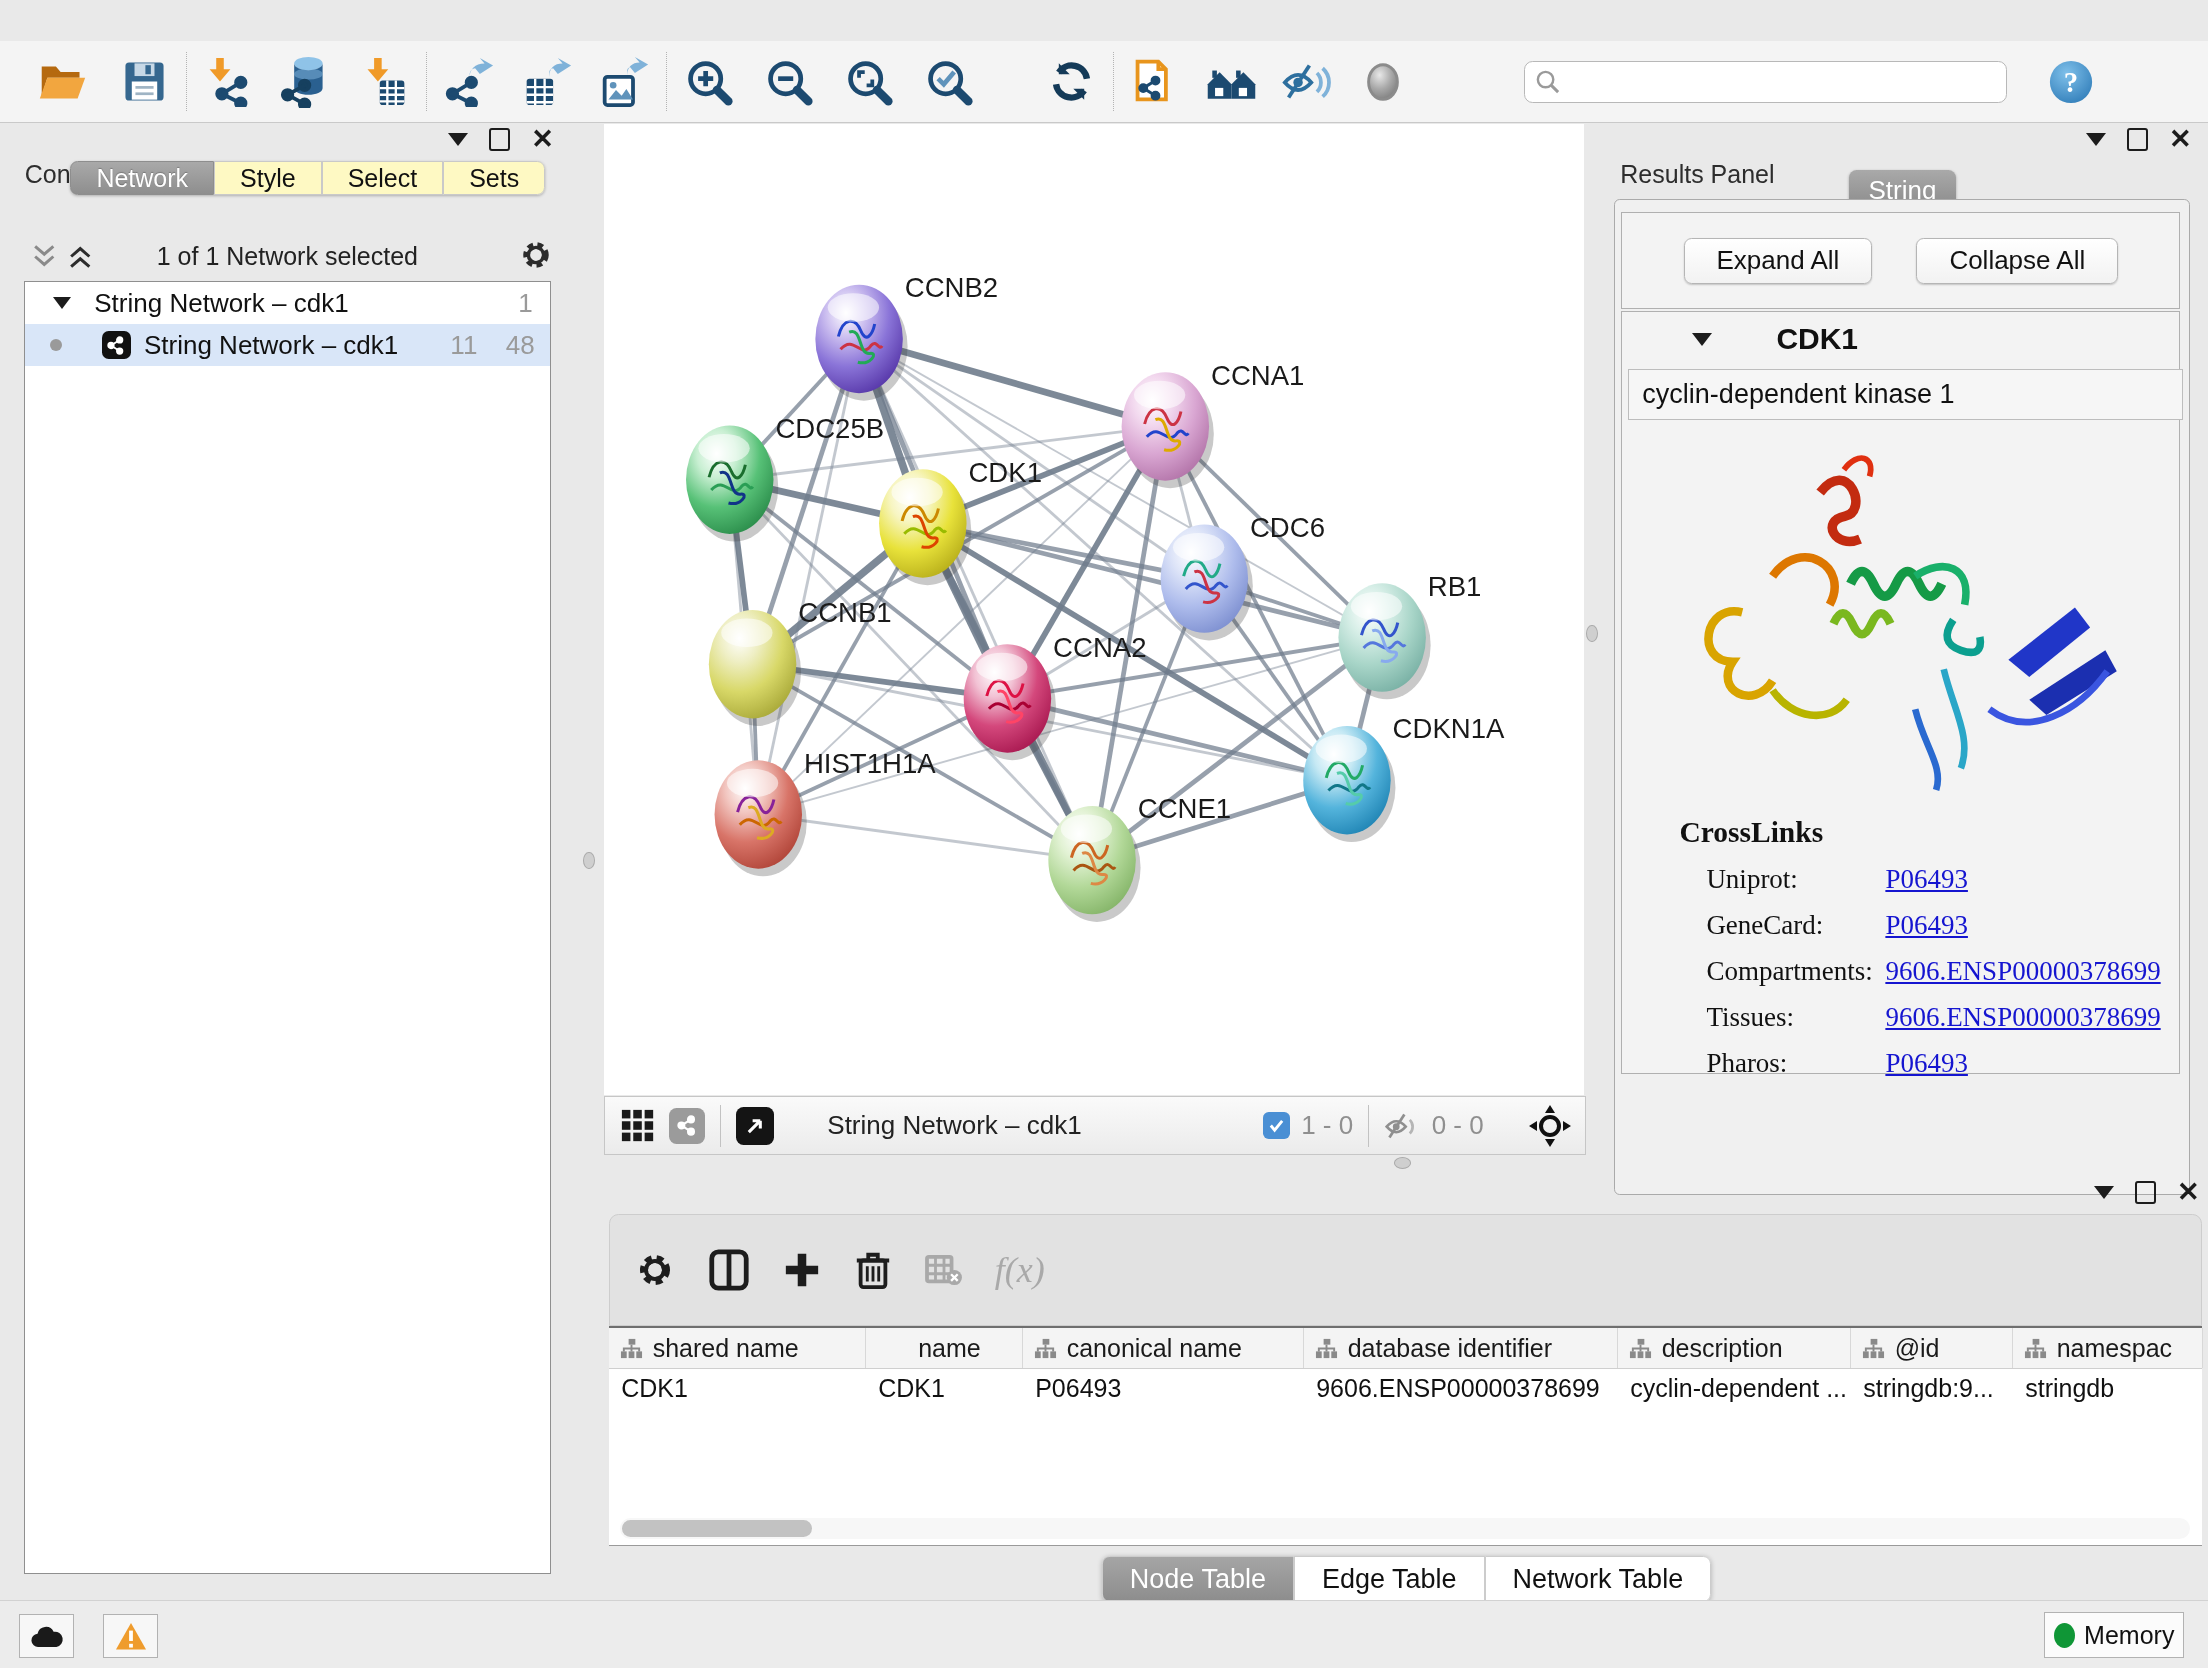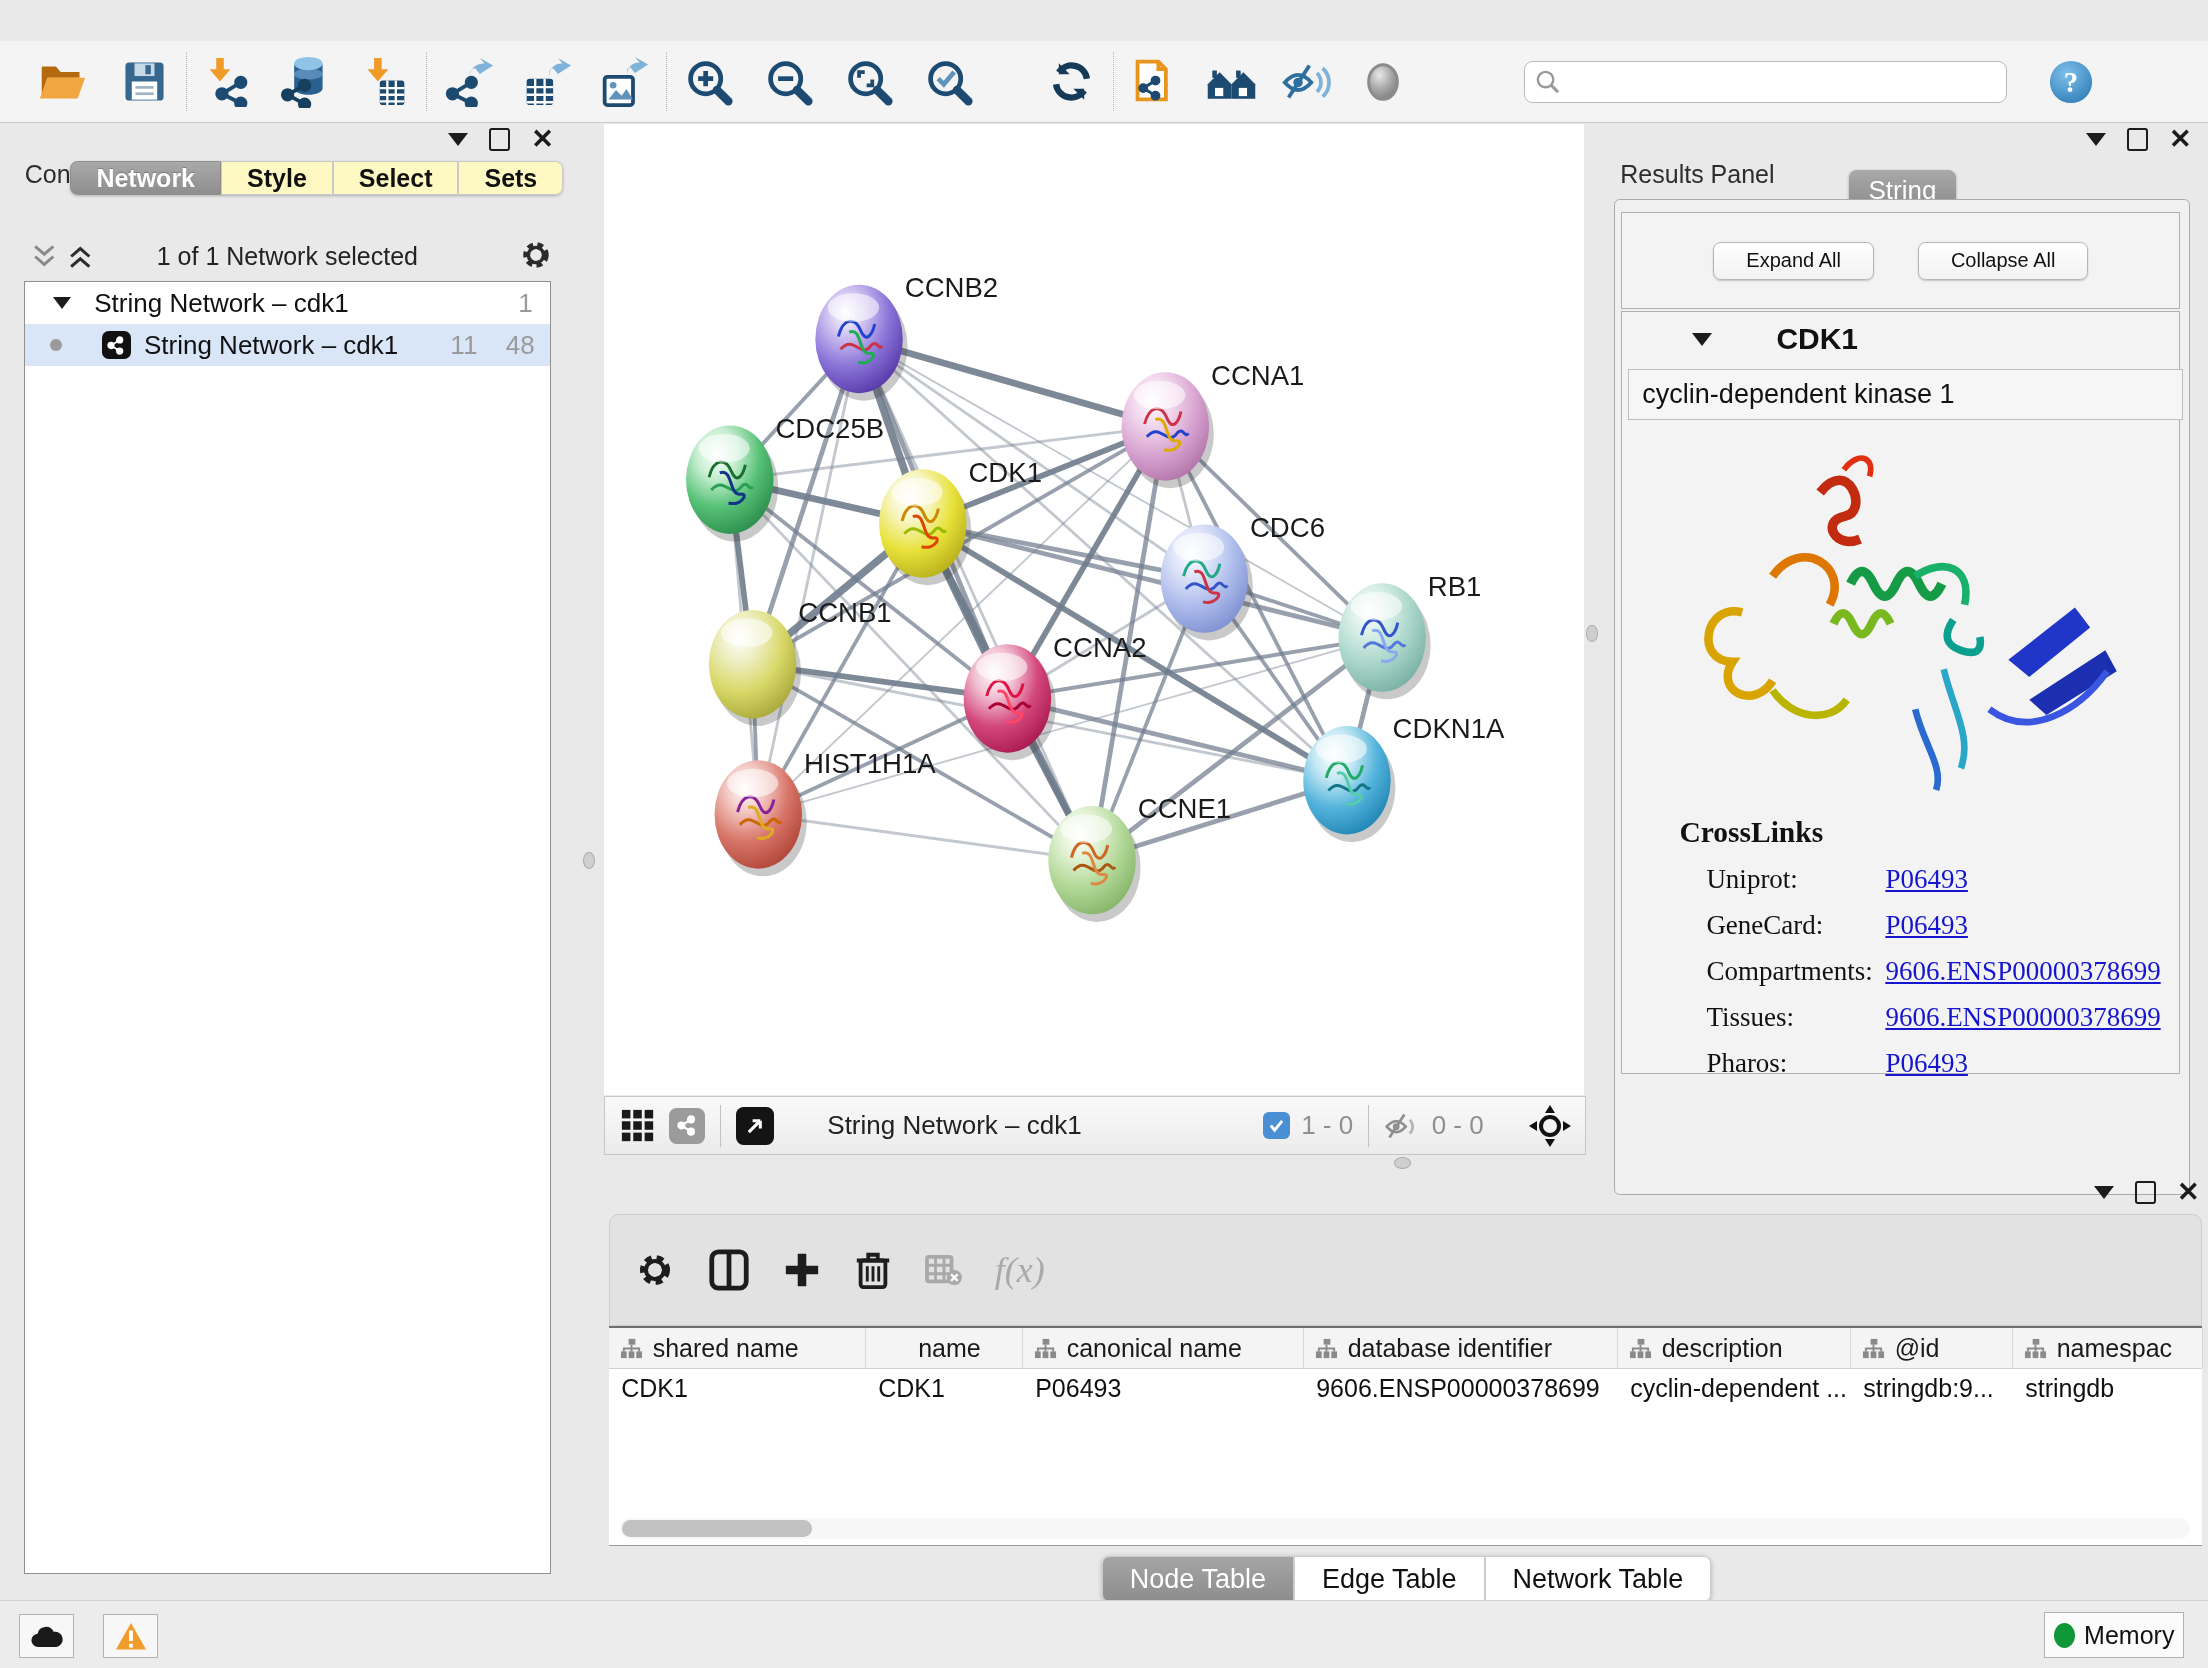--- a/index.html
+++ b/index.html
@@ -23,21 +23,21 @@
   
   .pheader{position:absolute;top:0;left:0;right:0;height:32px;}
   .ptitle{position:absolute;left:13.3px;top:1.9px;font-size:25px;color:#2d2d2d;margin-top:32px;}
   .pctls{position:absolute;right:9.5px;top:1.9px;display:flex;align-items:center;gap:21px;}
   .tri-down{width:0;height:0;border-left:10.5px solid transparent;border-right:10.5px solid transparent;border-top:13.3px solid #1c1c1c;}
   .float-sq{width:17px;height:19px;border:2.9px solid #1c1c1c;border-radius:2.9px;}
   .close-x{font-size:27px;font-weight:bold;color:#1c1c1c;line-height:23px;}
 
   
   .control-panel{left:11.4px;top:126px;width:552px;height:1491px;}
-  .tabgroup{position:absolute;left:59px;top:35px;display:flex;box-shadow:0 1px 2.9px rgba(0,0,0,.25);border-radius:7.6px;font-weight:bold;}
+  .tabgroup{position:absolute;left:59px;top:35px;display:flex;box-shadow:0 1px 2.9px rgba(0,0,0,.25);border-radius:7.6px;}
   .tab{height:32px;line-height:32px;padding:0 25px;font-size:25px;background:#fef9c3;border:1px solid #c9c9c9;color:#111;}
   .tab.first{border-radius:7.6px 0 0 7.6px;}
   .tab.last{border-radius:0 7.6px 7.6px 0;}
   .tab.sel{background:linear-gradient(#a9a9a9,#8e8e8e);color:#fff;border-color:#8e8e8e;text-shadow:0 -1px 1px rgba(0,0,0,.25);}
   .netsubhead{position:absolute;left:0;top:112px;width:100%;height:38px;}
   .summary{position:absolute;left:0;top:3.8px;width:100%;text-align:center;font-size:25px;color:#222;}
   .treebox{position:absolute;left:12.4px;top:155px;width:525px;height:1291px;background:#fff;border:1.9px solid #8f8f8f;}
   .treerow{position:relative;height:42px;display:flex;align-items:center;font-size:26px;color:#111;}
   .treerow .cnt{color:#9a9a9a;}
   .rowsel{background:#d9e6f8;}
@@ -50,21 +50,21 @@
   .ntsep{width:0;height:42px;border-left:1px solid #c2c2c2;margin:0 15px;}
   .ntext{font-size:26px;color:#222;}
   .ngray{font-size:26px;color:#8f8f8f;}
   .grip{position:absolute;background:#cfcfcf;border:1px solid #ababab;border-radius:50%;}
 
   
   .results-panel{left:1607px;top:126px;width:594px;height:1046px;}
   .stringtab{position:absolute;left:242px;top:44px;width:107px;height:40px;border-radius:7.6px;background:linear-gradient(#a9a9a9,#8a8a8a);color:#fff;font-size:26px;text-align:center;line-height:40px;box-shadow:0 1px 2.9px rgba(0,0,0,.3);}
   .rbox{position:absolute;left:6.7px;top:73px;width:574px;height:994px;background:#f0f0f0;border:1.9px solid #aaa;border-radius:5.7px;}
   .expandrow{position:absolute;left:6.7px;top:12.4px;width:557px;height:95px;border:1.9px solid #b0b0b0;background:#f3f3f3;display:flex;align-items:center;justify-content:center;gap:44px;}
-  .rbtn{background:linear-gradient(#ffffff,#f2f2f2);border:1.4px solid #b5b5b5;border-radius:7.6px;font-size:20px;color:#111;padding:6.7px 32px;box-shadow:0 1px 1.9px rgba(0,0,0,.2);}
+  .rbtn{background:linear-gradient(#ffffff,#f2f2f2);border:1.4px solid #b5b5b5;border-radius:7.6px;font-size:26px;color:#111;padding:6.7px 32px;box-shadow:0 1px 1.9px rgba(0,0,0,.2);}
   .cdkbox{position:absolute;left:6.7px;top:111px;width:557px;height:761px;border:1.9px solid #b0b0b0;background:#f3f3f3;}
   .cdkhead{position:absolute;left:0;top:0;width:100%;height:53px;}
   .cdkname{position:absolute;left:154px;top:9.5px;font-size:30px;font-weight:bold;color:#111;}
   .cdktri{position:absolute;left:70px;top:21px;}
   .descbox{position:absolute;left:5.7px;top:57px;width:540px;height:49px;border:1.4px solid #bdbdbd;background:#f6f6f6;font-size:27px;color:#111;display:flex;align-items:center;padding-left:13.3px;}
   .proteinimg{position:absolute;left:7.6px;top:112px;width:540px;height:388px;}
   .crosslinks{position:absolute;left:0;top:504px;width:100%;font-family:"Liberation Serif",serif;}
   .clhead{margin-left:57px;font-size:29.5px;font-weight:bold;color:#111;}
   .clrow{display:flex;margin-left:84px;margin-top:15px;font-size:27px;color:#111;}
   .cllabel{width:179px;}

